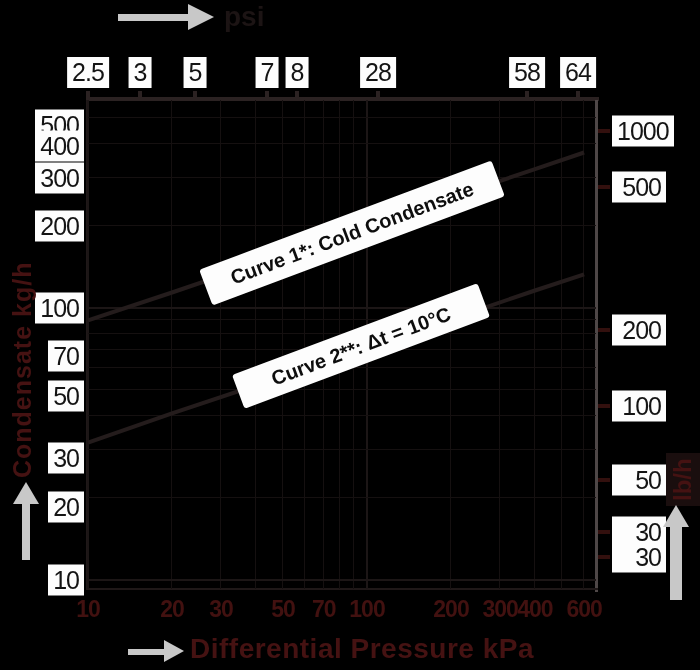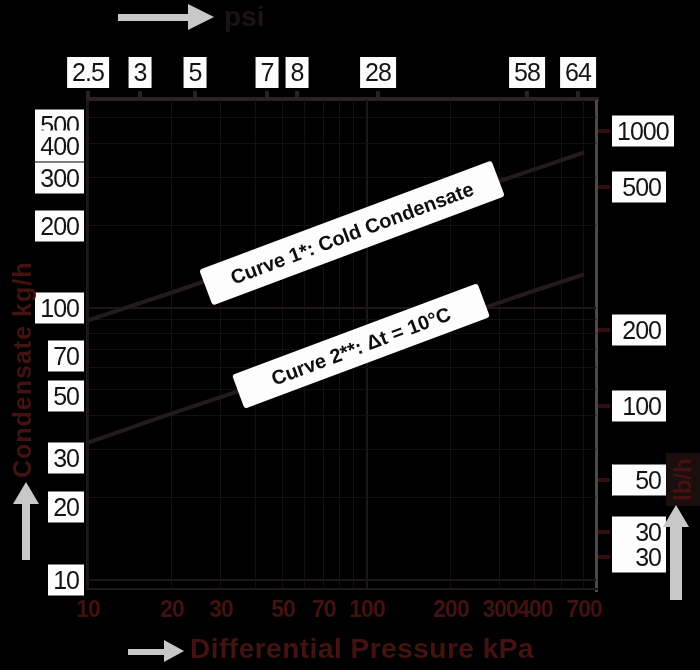--- a/index.html
+++ b/index.html
@@ -166,21 +166,21 @@
   <div id="bottom-axis">
       <div class="blabel" style="left: 88px;">10</div>
       <div class="blabel" style="left: 171.987px;">20</div>
       <div class="blabel" style="left: 221.117px;">30</div>
       <div class="blabel" style="left: 283.013px;">50</div>
       <div class="blabel" style="left: 323.782px;">70</div>
       <div class="blabel" style="left: 367px;">100</div>
       <div class="blabel" style="left: 450.987px;">200</div>
       <div class="blabel" style="left: 500.117px;">300</div>
       <div class="blabel" style="left: 534.975px;">400</div>
-      <div class="blabel" style="left: 584.104px;">700</div>
+      <div class="blabel" style="left: 584.104px;">600</div>
     </div>
 
   <div class="band band1">Curve 1*: Cold Condensate</div>
   <div class="band band2">Curve 2**: Δt = 10°C</div>
 
   <div class="vtext left-title">Condensate kg/h</div>
   <div class="v-arrow arrow-left-axis">
     <div class="head"></div>
     <div class="stem"></div>
   </div>

